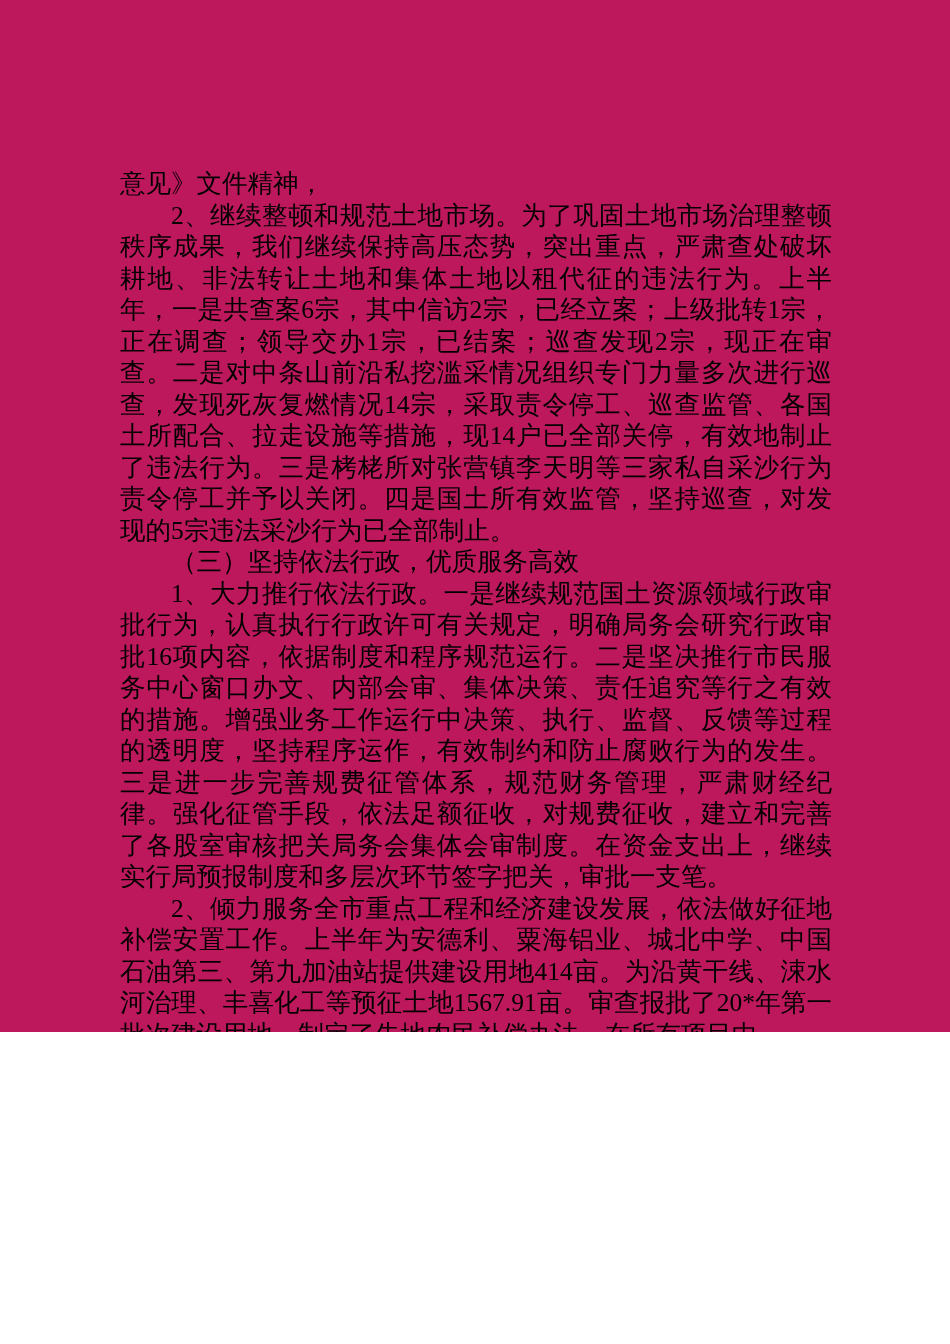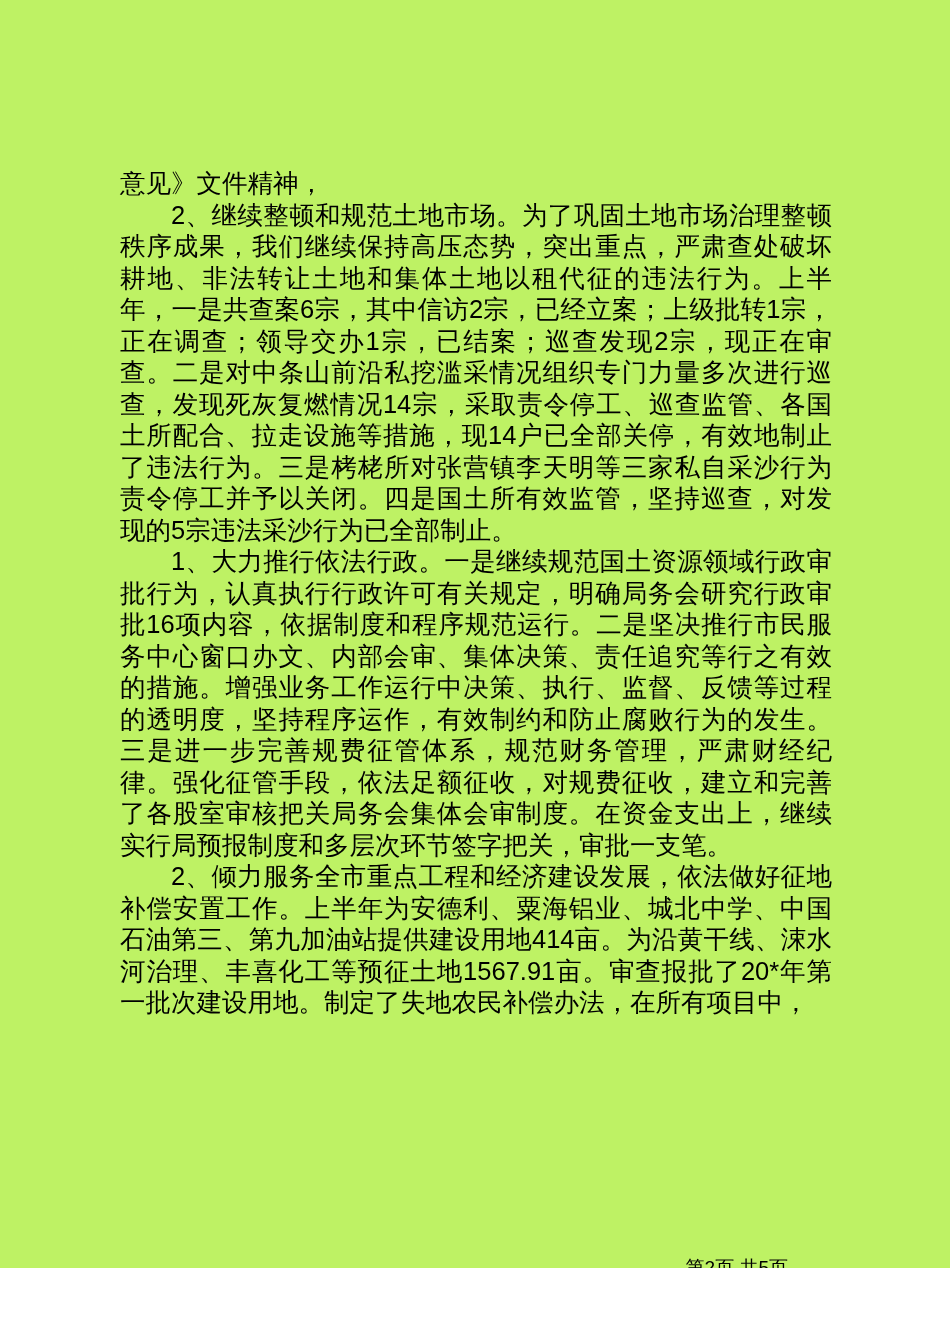--- a/index.html
+++ b/index.html
@@ -3,24 +3,24 @@
 <meta charset="utf-8">
 <style>
   html, body {
     margin: 0;
     padding: 0;
     background: #ffffff;
   }
   .page {
     position: relative;
     width: 950px;
-    height: 1268px;
-    background: #bef264;
+    height: 1032px;
+    background: #be185d;
     overflow: hidden;
-    font-family: Liberation Sans, sans-serif;
+    font-family: Liberation Serif, serif;
     color: #000000;
   }
   .content {
     position: absolute;
     left: 120px;
     top: 168px;
     width: 712px;
     font-size: 25.5px;
     line-height: 31.5px;
     text-align: justify;
@@ -43,19 +43,20 @@
     text-align: center;
   }
 </style>
 </head>
 <body>
 
 <div class="page">
   <div class="content" id="paragraphs">
       <p class="para">意见》文件精神，</p>
       <p class="para indent">2、继续整顿和规范土地市场。为了巩固土地市场治理整顿秩序成果，我们继续保持高压态势，突出重点，严肃查处破坏耕地、非法转让土地和集体土地以租代征的违法行为。上半年，一是共查案6宗，其中信访2宗，已经立案；上级批转1宗，正在调查；领导交办1宗，已结案；巡查发现2宗，现正在审查。二是对中条山前沿私挖滥采情况组织专门力量多次进行巡查，发现死灰复燃情况14宗，采取责令停工、巡查监管、各国土所配合、拉走设施等措施，现14户已全部关停，有效地制止了违法行为。三是栲栳所对张营镇李天明等三家私自采沙行为责令停工并予以关闭。四是国土所有效监管，坚持巡查，对发现的5宗违法采沙行为已全部制止。</p>
+      <p class="para indent">（三）坚持依法行政，优质服务高效</p>
       <p class="para indent">1、大力推行依法行政。一是继续规范国土资源领域行政审批行为，认真执行行政许可有关规定，明确局务会研究行政审批16项内容，依据制度和程序规范运行。二是坚决推行市民服务中心窗口办文、内部会审、集体决策、责任追究等行之有效的措施。增强业务工作运行中决策、执行、监督、反馈等过程的透明度，坚持程序运作，有效制约和防止腐败行为的发生。三是进一步完善规费征管体系，规范财务管理，严肃财经纪律。强化征管手段，依法足额征收，对规费征收，建立和完善了各股室审核把关局务会集体会审制度。在资金支出上，继续实行局预报制度和多层次环节签字把关，审批一支笔。</p>
       <p class="para indent">2、倾力服务全市重点工程和经济建设发展，依法做好征地补偿安置工作。上半年为安德利、粟海铝业、城北中学、中国石油第三、第九加油站提供建设用地414亩。为沿黄干线、涑水河治理、丰喜化工等预征土地1567.91亩。审查报批了20*年第一批次建设用地。制定了失地农民补偿办法，在所有项目中，</p>
     </div>
   <div class="footer">
     <span>第2页 共5页</span>
   </div>
 </div>
 
 </body></html>

